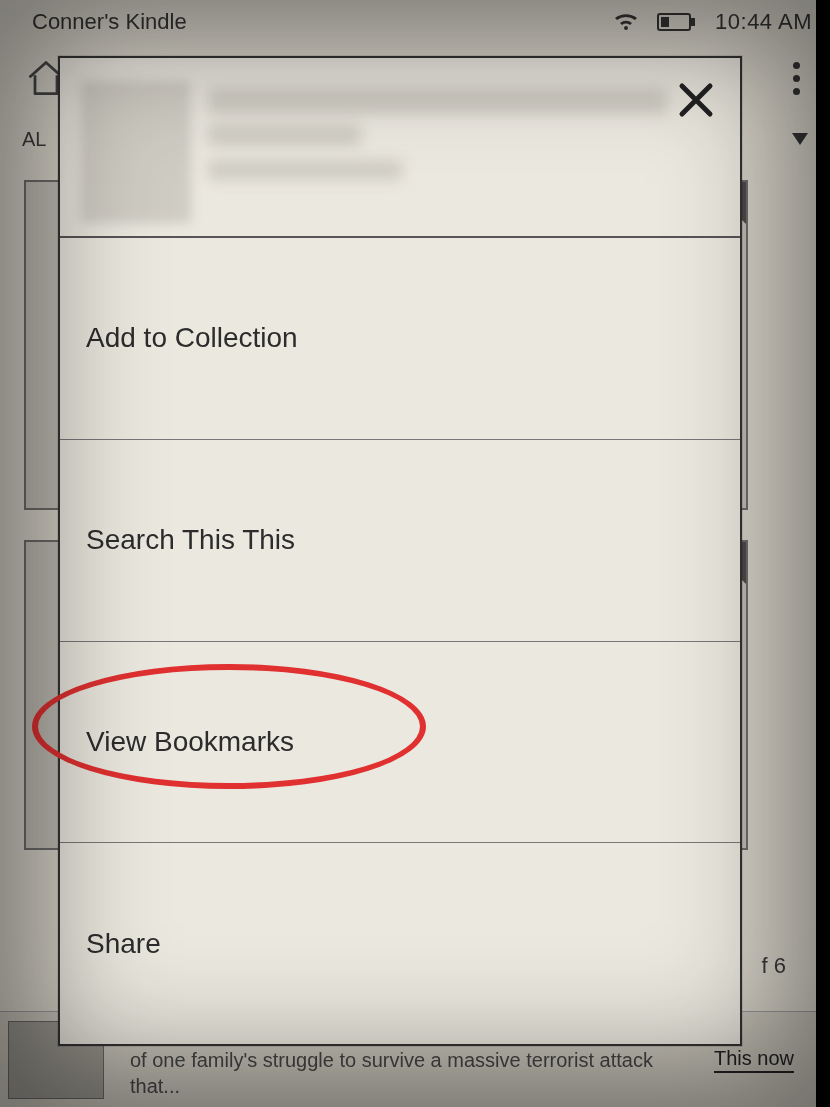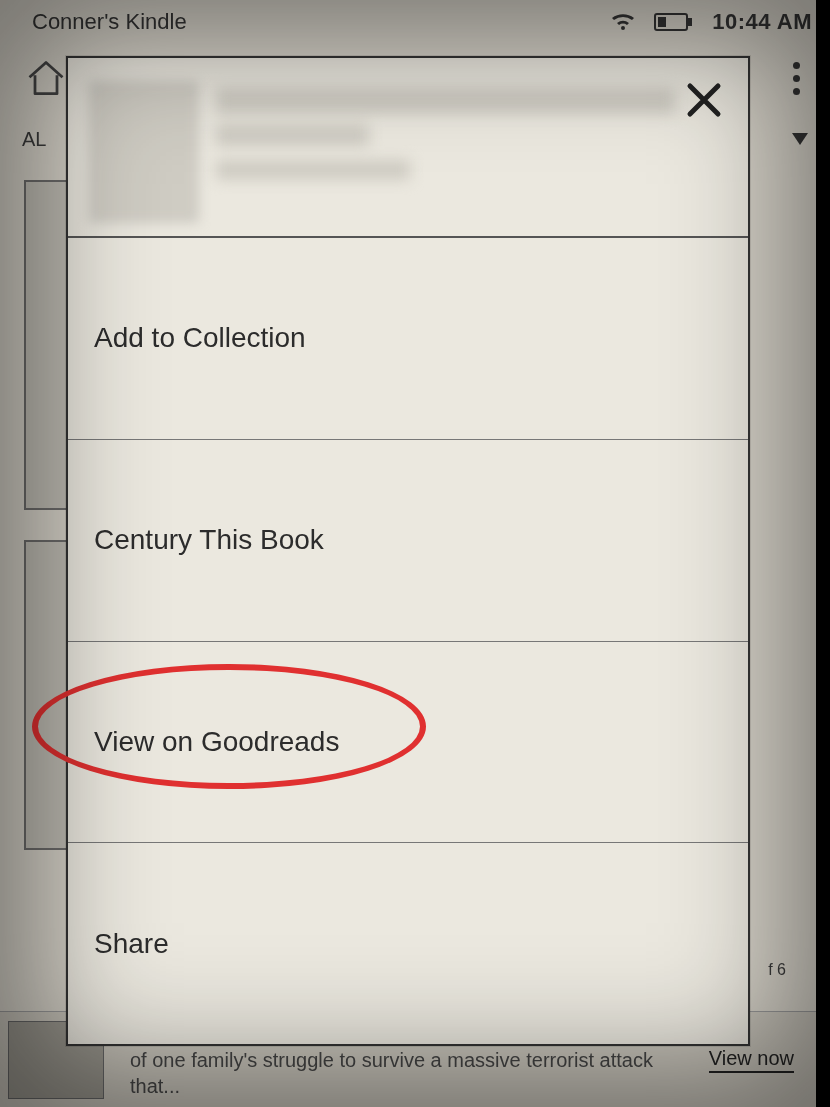--- a/index.html
+++ b/index.html
@@ -23,21 +23,21 @@
     z-index: 40;
   }
   
   .status {
     display: flex; align-items: center;
     height: 44px; padding: 0 18px 0 32px;
     font-size: 22px; color: #333;
   }
   .status .spacer { flex: 1; }
   .status .wifi, .status .battery { margin-right: 18px; display:flex; align-items:center; }
-  .status .time { letter-spacing: 0.5px; font-weight: bold; }
+  .status .time { letter-spacing: 0.5px; }
   
   .toolbar {
     position: relative;
     height: 74px;
     display: flex; align-items: center;
     padding: 0 24px;
   }
   .home-icon svg { width: 44px; height: 44px; }
   .kebab {
     position: absolute; right: 30px; top: 18px;
@@ -72,21 +72,21 @@
     width:42px; height:42px;
     background:#333; color:#eee;
     font-size:14px; display:flex; align-items:flex-start; justify-content:center;
     clip-path: polygon(0 0, 100% 0, 100% 100%);
     padding-top:4px; padding-left:14px;
   }
   .library2 { top: 540px; }
   
   .page-count {
     position:absolute; right:44px; bottom:128px;
-    font-size:16px; color:#3a3a3a;margin-top:34px;
+    font-size:22px; color:#3a3a3a;margin-top:34px;
   }
   
   .ad {
     position:absolute; left:0; right:14px; bottom:0;
     height:96px; background:#c8c4ba;
     border-top:1px solid #999;
     display:flex; align-items:center;
     padding: 8px 22px 8px 8px;
     gap: 26px;
   }
@@ -100,21 +100,21 @@
   }
   .ad .readnow {
     font-size:20px; color:#222;
     border-bottom:2px solid #222;
     padding-bottom:1px;
     white-space: nowrap;
   }
   
   .modal {
     position:absolute;
-    left:66px; top:56px;
+    left:58px; top:56px;
     width: 684px;
     height: 990px;
     background:#ebe8df;
     border:2px solid #333;
     z-index: 20;
     display:flex; flex-direction:column;
     box-shadow: 0 0 0 1px rgba(0,0,0,0.1);
   }
   .modal-header {
     display:flex; padding: 24px 22px 14px 22px;
@@ -222,41 +222,41 @@
   <div class="book-tile" style="height:310px">
     <div class="badge">%</div>
   </div>
 </div>
 
 <div class="page-count">f 6</div>
 
 <div class="ad">
   <div class="thumb"></div>
   <div class="text">20th Century Fox developing for film. An award-winning story of one family's struggle to survive a massive terrorist attack that...</div>
-  <div class="readnow">View now</div>
+  <div class="readnow">This now</div>
 </div>
 
 <div class="modal">
   <div class="modal-header">
     <div class="cover"></div>
     <div class="title-block">
       <div class="t1"></div>
         <div class="t2"></div>
         <div class="t3"></div>
     </div>
     <div class="close">
       <svg viewBox="0 0 36 36">
           <path d="M4 4 L32 32 M32 4 L4 32" stroke="#222" stroke-width="5" stroke-linecap="round"></path>
         </svg>
     </div>
   </div>
   <div class="menu">
     <div class="menu-item">Add to Collection</div>
-    <div class="menu-item">Century This Book</div>
-    <div class="menu-item">View on Goodreads</div>
+    <div class="menu-item">Search This This</div>
+    <div class="menu-item">View Bookmarks</div>
     <div class="menu-item">Share</div>
   </div>
 </div>
 
 <div class="highlight" id="hl" style="left: 32px; top: 663.941px; width: 394.4px; height: 125.541px;"></div>
 
 <div class="bezel"></div>
 <div class="vignette"></div>
 
 </body></html>

